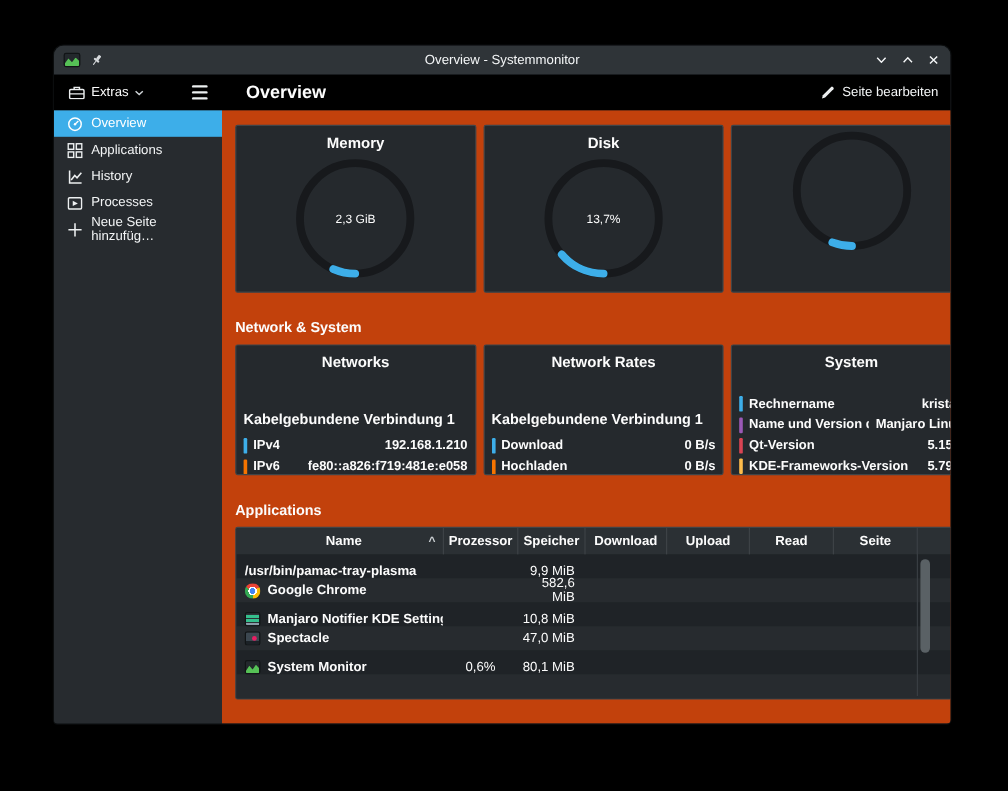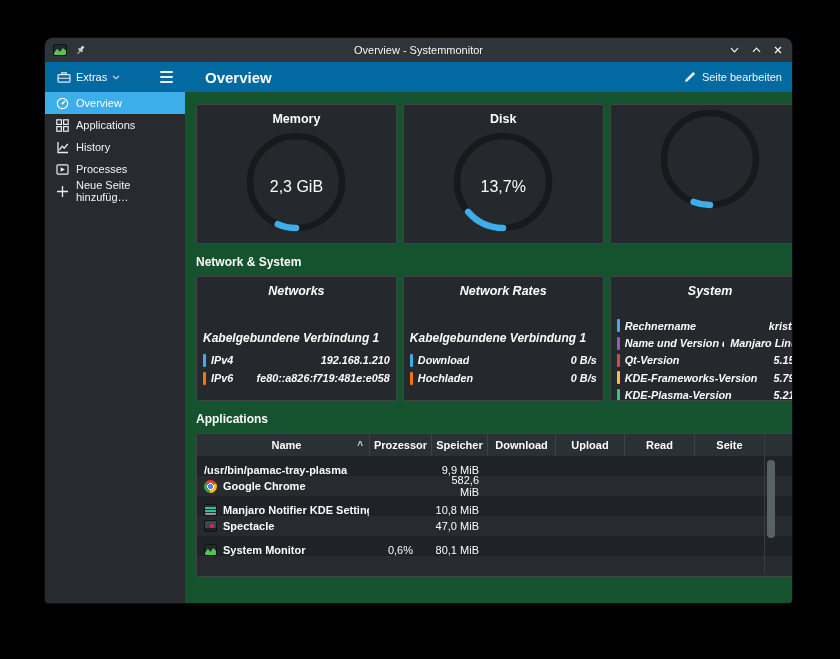--- a/index.html
+++ b/index.html
@@ -8,45 +8,45 @@
        -webkit-font-smoothing:antialiased;}
   .window{position:absolute;left:45px;top:38px;width:747px;height:565px;background:#1e2125;
           border-radius:8px 8px 3px 3px;overflow:hidden;box-shadow:0 0 0 1px #0b0d0e;}
   
   .titlebar{height:24px;background:#2f3438;position:relative;display:flex;align-items:center;}
   .tb-left{display:flex;align-items:center;gap:8px;margin-left:8px;z-index:2;}
   .tb-title{position:absolute;left:0;right:0;text-align:center;font-size:11px;color:#f4f6f7;}
   .tb-btns{position:absolute;right:10px;top:0;bottom:0;display:flex;align-items:center;gap:13px;z-index:2;}
   .tb-btns svg{display:block;}
   
-  .toolbar{height:30px;background:#0369a1;display:flex;align-items:flex-start;}
+  .toolbar{height:30px;background:#000000;display:flex;align-items:flex-start;}
   .tb-side{width:140px;position:relative;display:flex;align-items:center;height:100%;}
   .extras{display:flex;align-items:center;gap:5px;margin-left:12px;font-size:11px;}
   .hamburger{position:absolute;right:12px;display:flex;flex-direction:column;gap:3px;}
   .hamburger i{display:block;width:13px;height:2px;background:#eceff0;border-radius:1px;}
   .tb-main{flex:1;display:flex;align-items:center;height:100%;}
   .page-title{font-size:15px;font-weight:bold;margin-left:20px;}
   .edit-btn{margin-left:auto;margin-right:10px;display:flex;align-items:center;gap:6px;font-size:11px;color:#f4f6f7;}
   
   .wbody{position:absolute;top:54px;left:0;right:0;bottom:0;display:flex;}
   .sidebar{width:140px;background:#272b2f;flex:none;}
   .side-item{height:22px;display:flex;align-items:center;gap:7px;padding-left:11px;font-size:11px;color:#f2f4f5;}
   .side-item svg{flex:none;}
   .side-item.selected{background:#3daee9;color:#fff;}
-  .content{flex:1;background:#14532d;padding:12px 11px 0 11px;}
+  .content{flex:1;background:#c2410c;padding:12px 11px 0 11px;}
   
   .panel{background:#25292d;border:1px solid #3f4448;border-radius:2px;box-sizing:border-box;}
   .gauge-row,.row2{display:flex;gap:6px;}
   .gauge-row .panel{flex:1;height:140px;position:relative;}
   .ptitle{text-align:center;font-size:12.5px;font-weight:600;margin-top:7px;height:16px;}
   .gauge-svg{display:block;margin:4px auto 0;}
-  .gauge-value{position:absolute;top:73px;left:0;right:0;text-align:center;font-size:16px;}
-  .section-label{font-size:12px;font-weight:bold;height:15px;margin-top:11px;}
+  .gauge-value{position:absolute;top:73px;left:0;right:0;text-align:center;font-size:10px;}
+  .section-label{font-size:12px;font-weight:bold;height:15px;margin-top:22px;}
   .row2{margin-top:6px;}
-  .row2 .panel{flex:1;height:125px;overflow:hidden;font-style:italic;}
+  .row2 .panel{flex:1;height:109px;overflow:hidden;}
   .group-head{font-size:12px;font-weight:bold;margin:31px 6px 0 6px;white-space:nowrap;}
   .sensor-rows{margin-top:6px;}
   .sensor-row{height:18px;display:flex;align-items:center;padding:0 6px;text-align:center;}
   .sys-rows{margin-top:17px;}
   .sys-rows .sensor-row{height:17.4px;}
   .sensor-bar{width:3px;height:13px;border-radius:1px;margin-right:5px;flex:none;}
   .sensor-label{font-size:10.8px;font-weight:600;white-space:nowrap;overflow:hidden;}
   .sensor-value{margin-left:auto;font-size:10.8px;font-weight:600;white-space:nowrap;padding-left:6px;}
   
   .apps-panel{margin-top:6px;height:144px;position:relative;overflow:hidden;}

